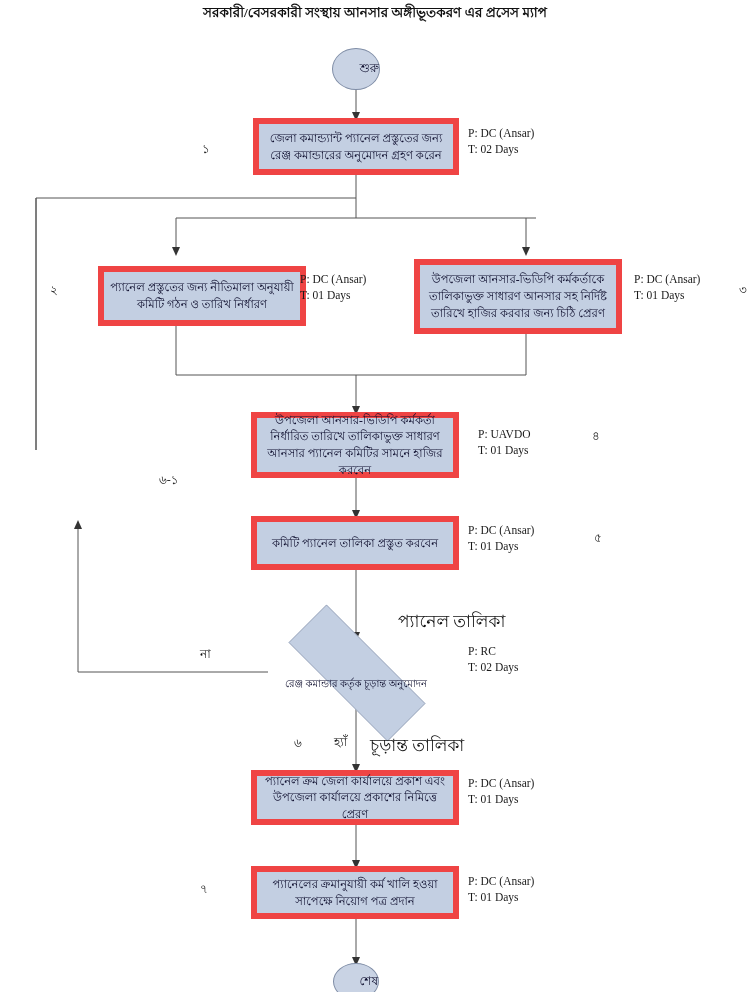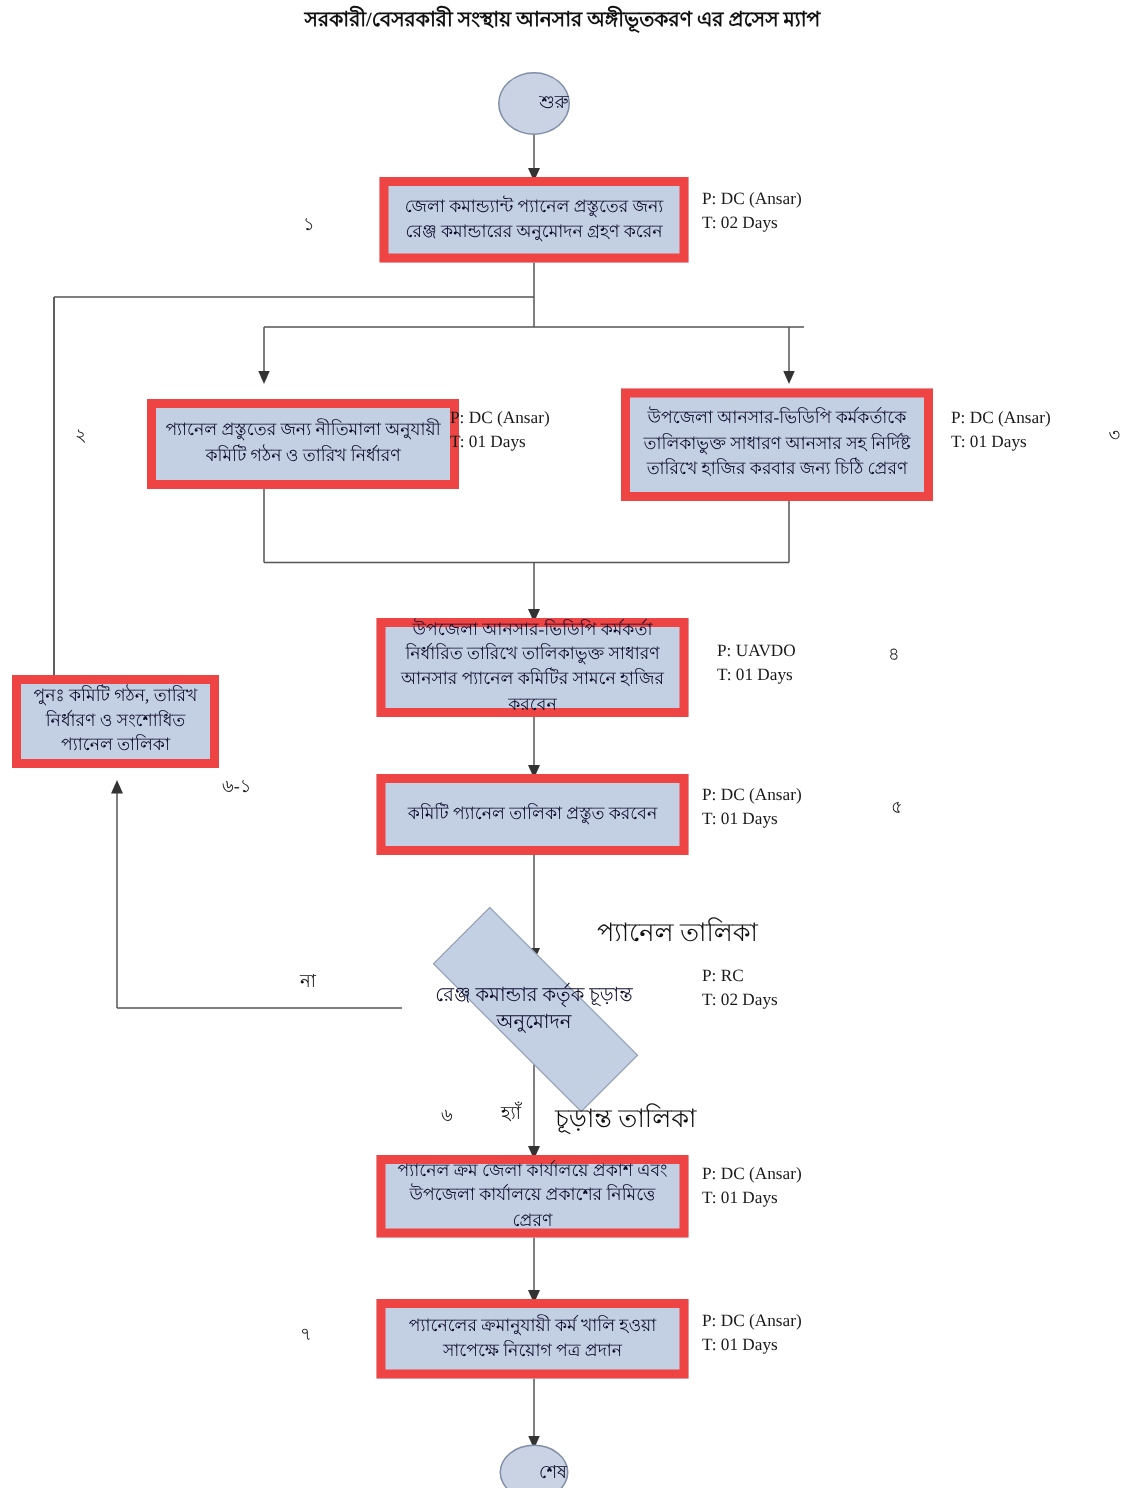--- a/index.html
+++ b/index.html
@@ -60,28 +60,28 @@
     width: 100%;
     height: 100%;
     background: #c3cfe2;
     border: 1px solid #8f9bb0;
     transform: rotate(45deg) scale(0.707);
     transform-origin: center center;
   }
   .decision-text {
     position: absolute;
     left: 0;
-    top: 0;
+    top: 12px;
     width: 100%;
     height: 100%;
     display: flex;
     align-items: center;
     justify-content: center;
     text-align: center;
-    font-size: 13px;
+    font-size: 10px;
     line-height: 1.4;
     color: #0c0c2c;
     padding: 0 26px;
     box-sizing: border-box;
   }
   .title {
     position: absolute;
     left: 0;
     top: 2px;
     width: 750px;
@@ -196,24 +196,21 @@
 T: 01 Days</div>
   <div class="step-num" style="left:592px; top:427px;">৪</div>
 
   <div class="node" style="left:251px; top:516px; width:208px; height:54px;">
     <span>কমিটি প্যানেল তালিকা প্রস্তুত করবেন</span>
   </div>
   <div class="annot" style="left:468px; top:523px;">P: DC (Ansar)
 T: 01 Days</div>
   <div class="step-num" style="left:594px; top:529px;">৫</div>
 
-  <div class="node" style="left:8px; top:450px; width:138px; height:62px;">
-    <span>পুনঃ  কমিটি গঠন, তারিখ নির্ধারণ ও সংশোধিত প্যানেল তালিকা</span>
-  </div>
-  <div class="step-num" style="left:148px; top:471px;margin-top:44px;">৬-১</div>
+  <div class="step-num" style="left:159px; top:471px;">৬-১</div>
 
   <div class="decision-wrap" style="left:258px; top:635px; width:196px; height:74px;">
     <div class="decision-shape"></div>
     <div class="decision-text">রেঞ্জ কমান্ডার কর্তৃক চূড়ান্ত অনুমোদন</div>
   </div>
   <div class="annot" style="left:468px; top:644px;">P: RC
 T: 02 Days</div>
   <div class="flow-label" style="left:398px; top:608px;">প্যানেল তালিকা</div>
   <div class="edge-label" style="left:200px; top:645px;">না</div>
   <div class="edge-label" style="left:334px; top:733px;">হ্যাঁ</div>

